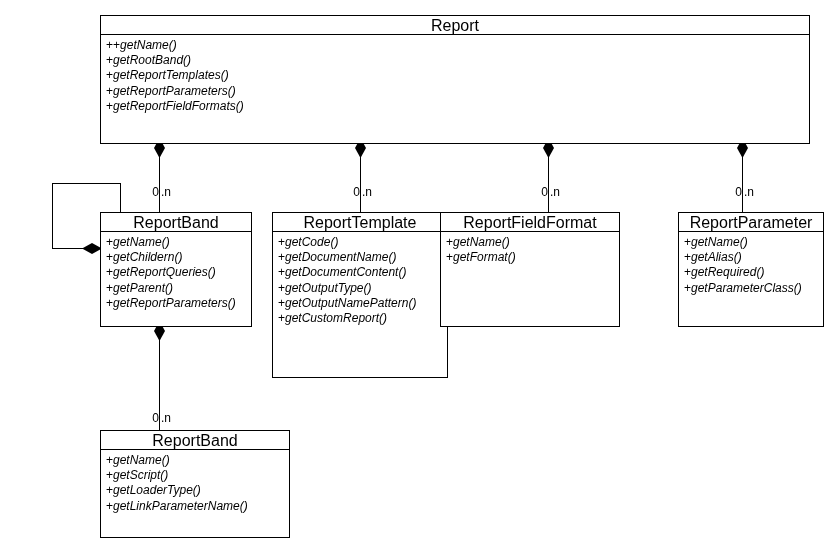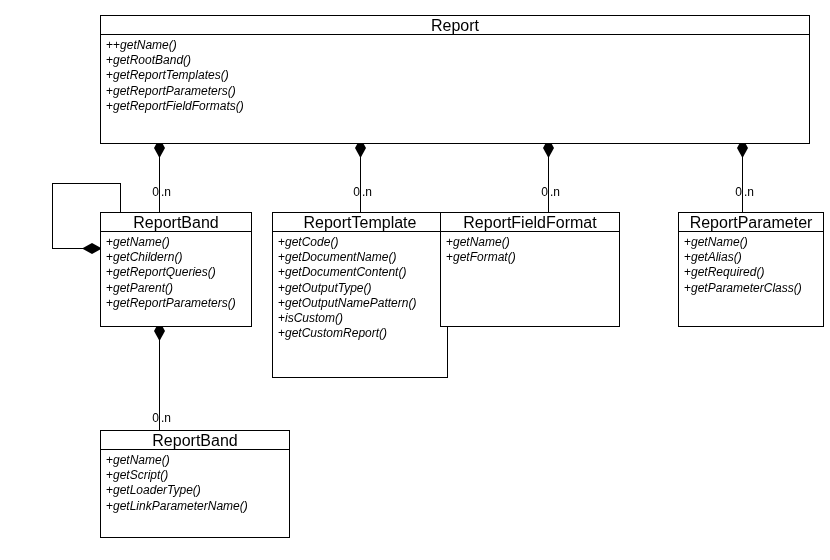--- a/index.html
+++ b/index.html
@@ -154,21 +154,20 @@
   </div>
 
   <div class="uml-class" style="left:272px; top:212px; width:176px; height:166px;">
     <div class="uml-title">ReportTemplate</div>
     <div class="uml-ops">
       <div class="uml-op"><span><span class="vis">+</span><span>getCode()</span></span></div>
       <div class="uml-op"><span><span class="vis">+</span><span>getDocumentName()</span></span></div>
       <div class="uml-op"><span><span class="vis">+</span><span>getDocumentContent()</span></span></div>
       <div class="uml-op"><span><span class="vis">+</span><span>getOutputType()</span></span></div>
       <div class="uml-op"><span><span class="vis">+</span><span>getOutputNamePattern()</span></span></div>
-      <div class="uml-op"><span><span class="vis">+</span><span>isCustom()</span></span></div>
       <div class="uml-op"><span><span class="vis">+</span><span>getCustomReport()</span></span></div>
     </div>
   </div>
 
   <div class="uml-class" style="left:440px; top:212px; width:180px; height:115px;">
     <div class="uml-title">ReportFieldFormat</div>
     <div class="uml-ops">
       <div class="uml-op"><span><span class="vis">+</span><span>getName()</span></span></div>
       <div class="uml-op"><span><span class="vis">+</span><span>getFormat()</span></span></div>
     </div>

